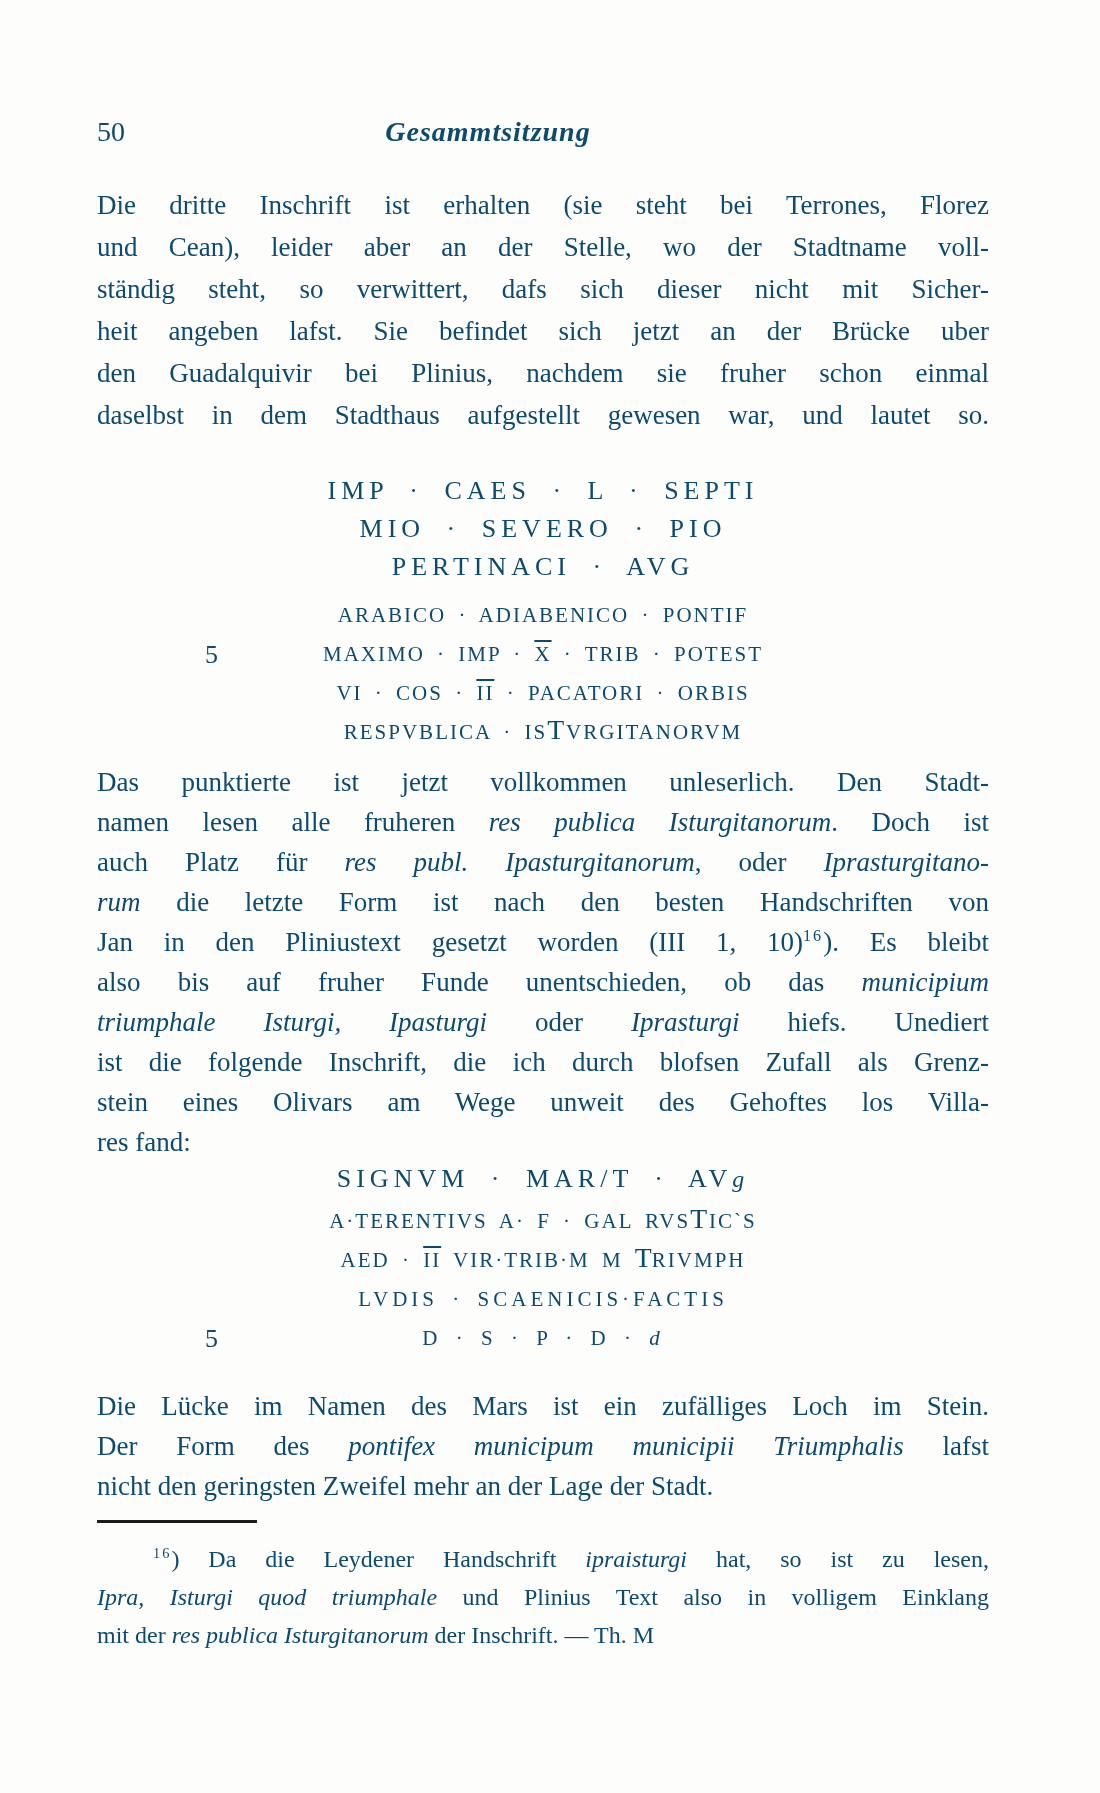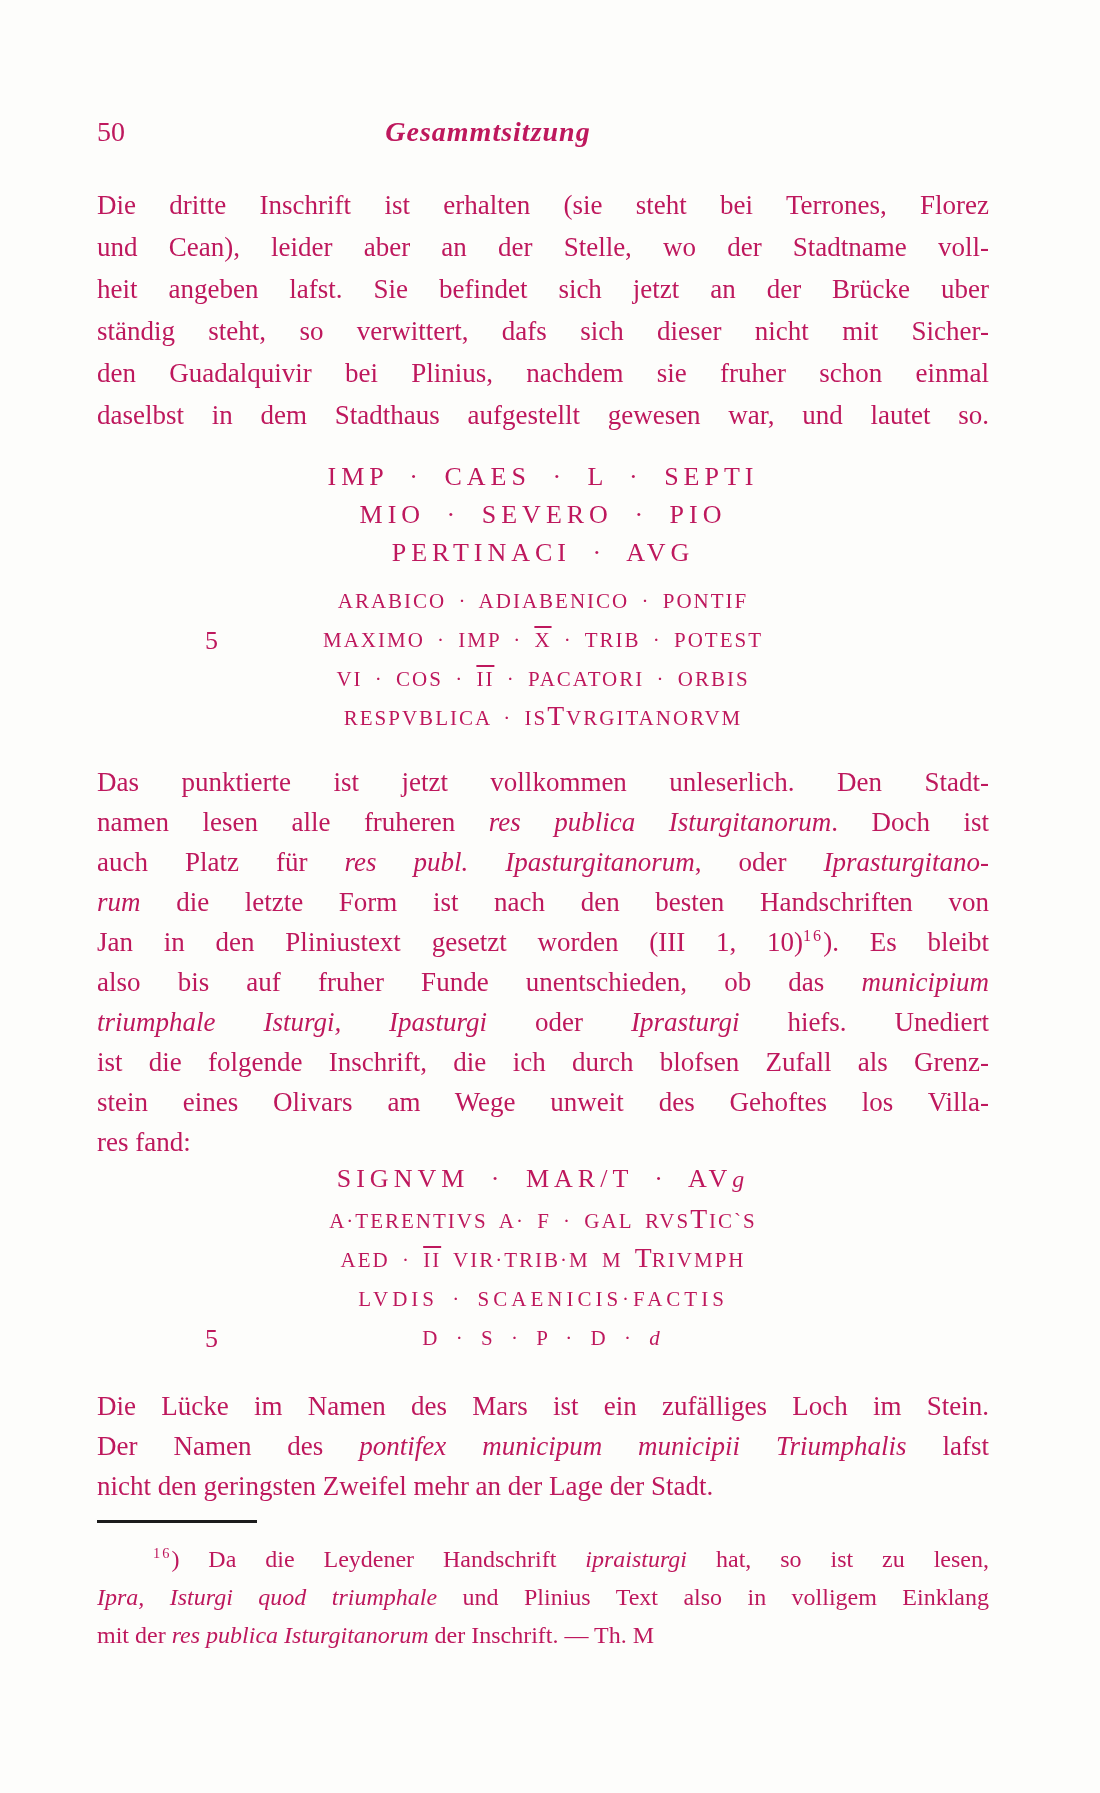--- a/index.html
+++ b/index.html
@@ -1,20 +1,20 @@
 <!DOCTYPE html>
 <html><head>
 <meta charset="utf-8">
 <style>
   html,body{margin:0;padding:0;background:#e8e8e6;}
   .page{
     position:relative;
     width:1100px;height:1793px;
     background:#fdfdfb;
-    color:#be185d;
+    color:#0c4a6e;
     font-family:"Liberation Serif","DejaVu Serif",serif;
     overflow:hidden;
     margin:0 auto;
   }
   
   .col{position:absolute;left:97px;width:892px;}
 
   
   .header{top:116px;height:40px;}
   .pgnum{position:absolute;left:0;top:0;font-size:28px;}
@@ -27,21 +27,21 @@
   .p1 .pline{line-height:42px;}
   .p2{top:762px;}
   .p3{top:1386px;}
   .pline{line-height:40px;text-align:justify;text-align-last:justify;white-space:normal;}
   .pline.end{text-align-last:left;}
   .it{font-style:italic;}
   .sup{font-size:0.6em;vertical-align:super;letter-spacing:2px;line-height:0;}
 
   
   .insc{text-align:center;}
-  .insc1{top:458px;padding-right:72px;}
+  .insc1{top:472px;padding-right:72px;}
   .insc2{top:1160px;padding-right:50px;}
   .iline{position:relative;}
   .l1{font-size:26px;letter-spacing:5px;word-spacing:10px;line-height:38px;}
   .l2{font-size:21px;letter-spacing:2px;word-spacing:5px;line-height:39px;}
   .l2.wide{letter-spacing:4px;}
   .insc1 .iline.gap{margin-top:10px;}
   .insc2 .iline.gap{margin-top:4px;}
   .lnum{position:absolute;left:108px;font-size:26px;letter-spacing:0;word-spacing:0;}
   .tall{font-size:1.32em;line-height:1;}
   .lc{font-style:italic;font-size:0.92em;text-transform:none;}
@@ -60,22 +60,22 @@
 <div class="page">
 
   <div class="col header">
     <span class="pgnum">50</span>
     <span class="htitle">Gesammtsitzung</span>
   </div>
 
   <div class="col para p1">
       <div class="pline"><span>Die dritte Inschrift ist erhalten (sie steht bei Terrones, Florez</span></div>
       <div class="pline"><span>und Cean), leider aber an der Stelle, wo der Stadtname voll-</span></div>
+      <div class="pline"><span>ständig steht, so verwittert, dafs sich dieser nicht mit Sicher-</span></div>
       <div class="pline"><span>heit angeben lafst. Sie befindet sich jetzt an der Brücke uber</span></div>
-      <div class="pline"><span>ständig steht, so verwittert, dafs sich dieser nicht mit Sicher-</span></div>
       <div class="pline"><span>den Guadalquivir bei Plinius, nachdem sie fruher schon einmal</span></div>
       <div class="pline"><span>daselbst in dem Stadthaus aufgestellt gewesen war, und lautet so.</span></div>
     </div>
 
   <div class="col insc insc1">
       <div class="iline l1"><span>IMP · CAES · L · SEPTI</span></div>
       <div class="iline l1"><span>MIO · SEVERO · PIO</span></div>
       <div class="iline l1"><span>PERTINACI · AVG</span></div>
       <div class="iline l2 gap"><span>ARABICO · ADIABENICO · PONTIF</span></div>
       <div class="iline l2"><span class="lnum">5</span><span>MAXIMO · IMP · </span><span class="ov">X</span><span> · TRIB · POTEST</span></div>
@@ -99,21 +99,21 @@
   <div class="col insc insc2">
       <div class="iline l1"><span>SIGNVM · MAR/T · AV</span><span class="lc">g</span></div>
       <div class="iline l2 gap"><span>A·TERENTIVS A· F · GAL RVS</span><span class="tall">T</span><span>IC`S</span></div>
       <div class="iline l2"><span>AED · </span><span class="ov">II</span><span> VIR·TRIB·M M </span><span class="tall">T</span><span class="tight">RIVMPH</span></div>
       <div class="iline l2 wide"><span>LVDIS · SCAENICIS·FACTIS</span></div>
       <div class="iline l2 wide"><span class="lnum">5</span><span>D · S · P · D · </span><span class="it">d</span></div>
     </div>
 
   <div class="col para p3">
       <div class="pline"><span>Die Lücke im Namen des Mars ist ein zufälliges Loch im Stein.</span></div>
-      <div class="pline"><span>Der Namen des </span><span class="it">pontifex municipum municipii Triumphalis</span><span> lafst</span></div>
+      <div class="pline"><span>Der Form des </span><span class="it">pontifex municipum municipii Triumphalis</span><span> lafst</span></div>
       <div class="pline end"><span>nicht den geringsten Zweifel mehr an der Lage der Stadt.</span></div>
     </div>
 
   <div class="fnrule"></div>
 
   <div class="col para fn">
       <div class="pline"><span class="sup">16</span><span>) Da die Leydener Handschrift </span><span class="it">ipraisturgi</span><span> hat, so ist zu lesen,</span></div>
       <div class="pline"><span class="it">Ipra, Isturgi quod triumphale</span><span> und Plinius Text also in volligem Einklang</span></div>
       <div class="pline end"><span>mit der </span><span class="it">res publica Isturgitanorum</span><span> der Inschrift. — Th. M</span></div>
     </div>

